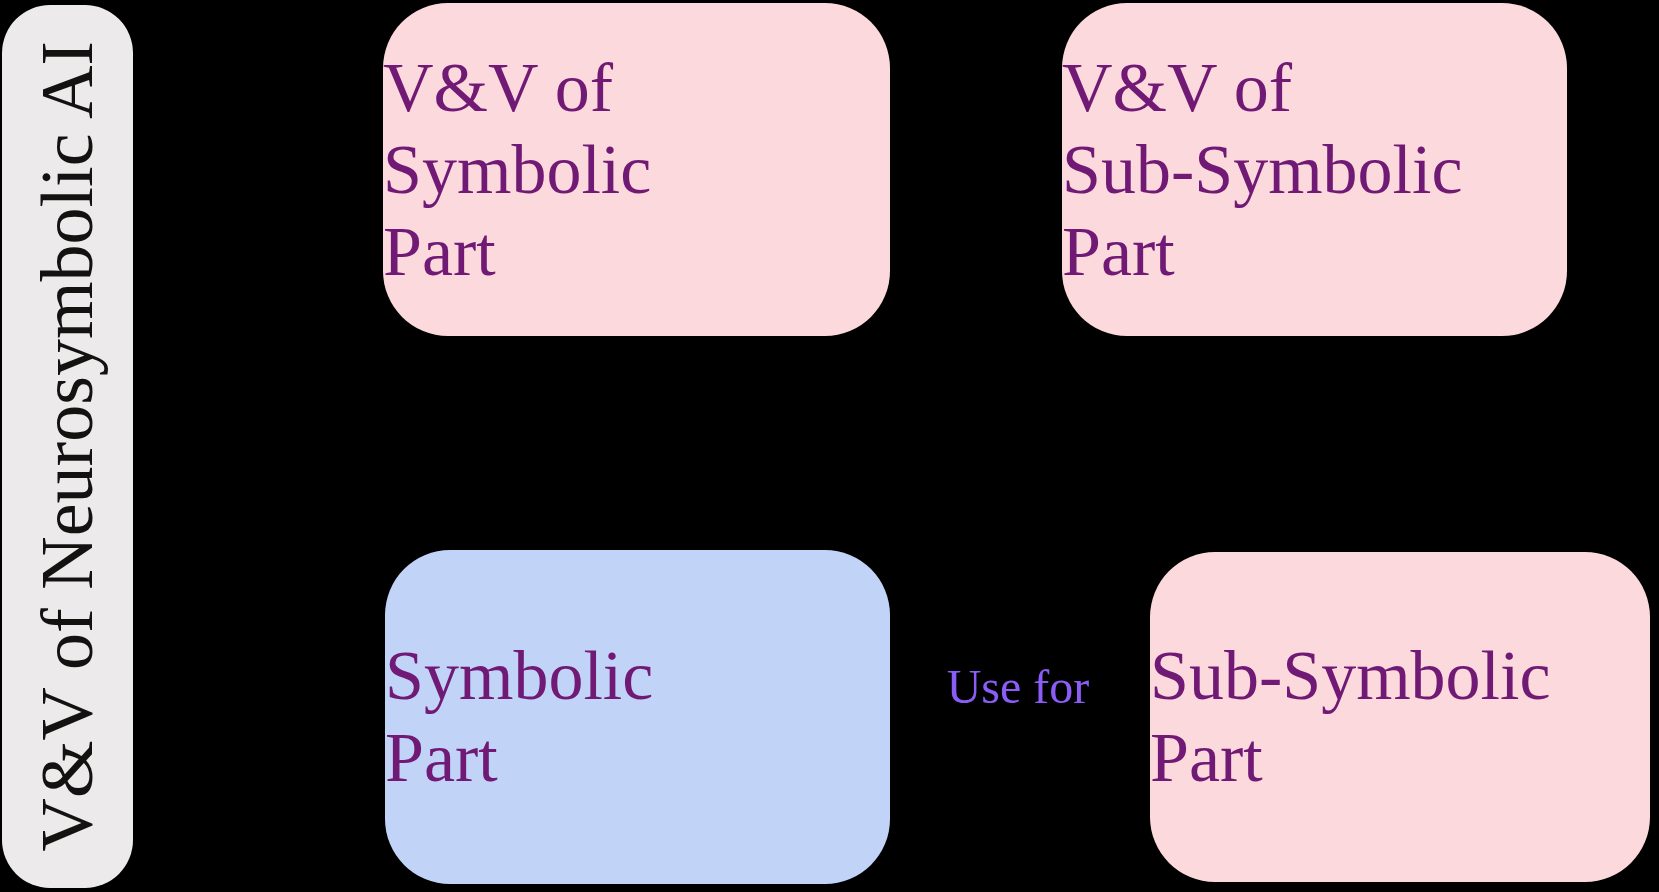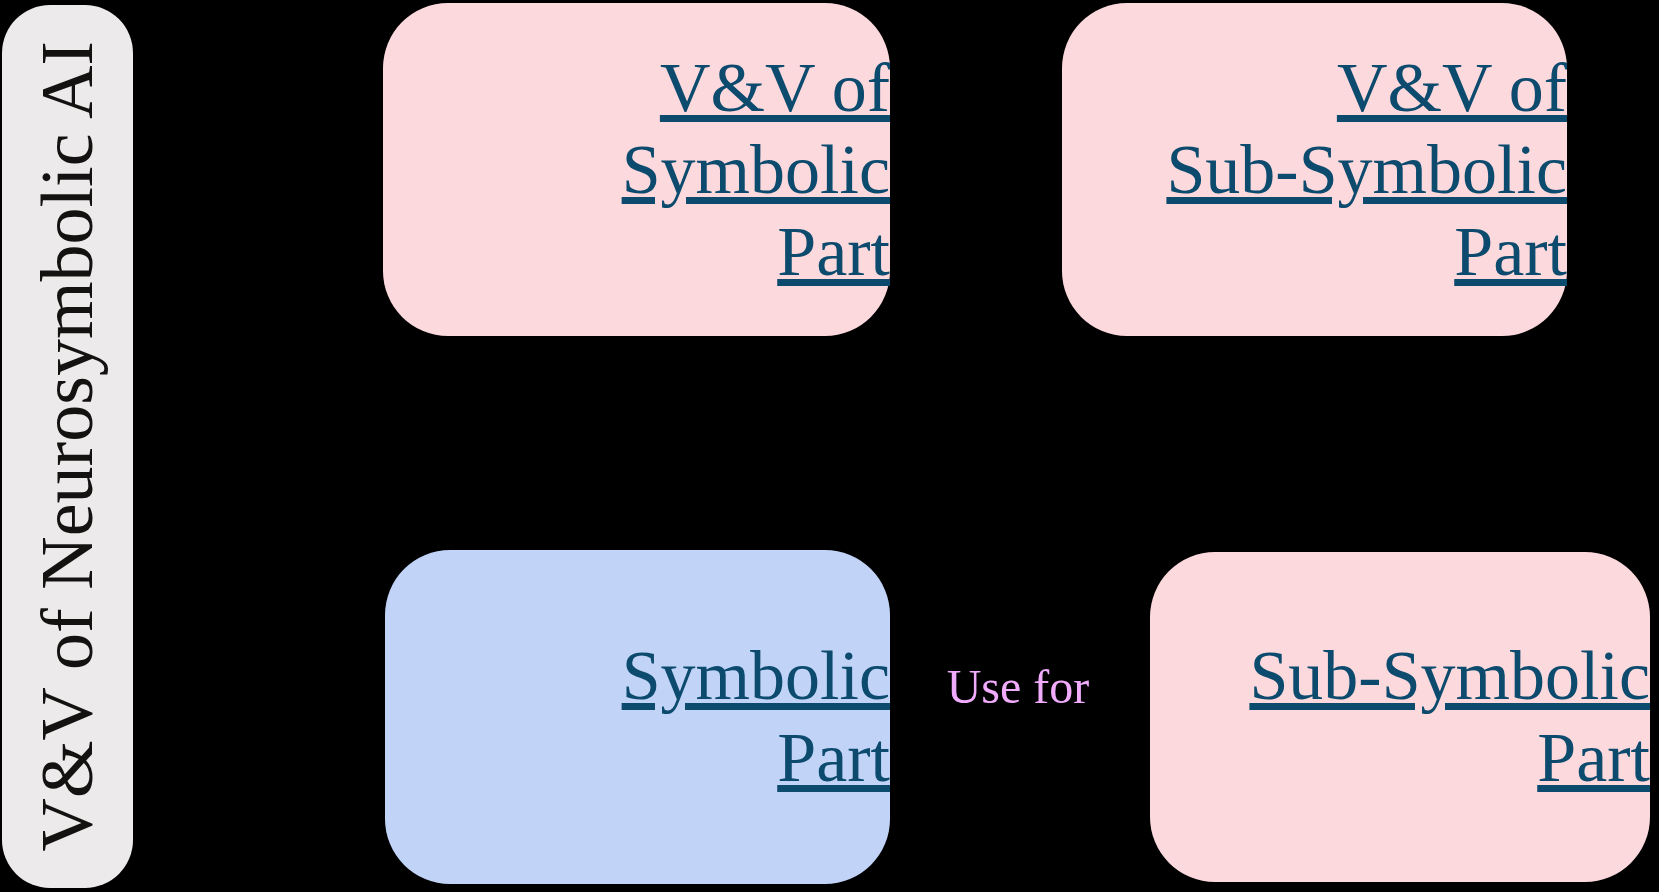--- a/index.html
+++ b/index.html
@@ -33,27 +33,26 @@
     white-space: nowrap;
     font-size: 74px;
     color: #141111;
     letter-spacing: 0px;
   }
   .box {
     position: absolute;
     border-radius: 65px;
     display: flex;
     flex-direction: column;
-    align-items: flex-end;
+    align-items: flex-start;
     justify-content: center;
     text-align: center;
-    color: #0c4a6e;
+    color: #701a75;
     font-size: 70px;
     line-height: 82px;
-    text-decoration: underline;
   }
   .box span { display: block; white-space: nowrap; }
   .box-tl { left: 383px; top: 3px;   width: 507px; height: 333px; }
   .box-tr { left: 1062px; top: 3px;  width: 505px; height: 333px; }
   .box-bl { left: 385px; top: 550px; width: 505px; height: 334px; }
   .box-br { left: 1150px; top: 552px; width: 500px; height: 330px; }
   .edge-label {
     position: absolute;
     left: 918px;
     top: 660px;
@@ -89,17 +88,17 @@
   <div class="box box-bl" data-bg="grid.bottom_left.bg" style="background-color: rgb(193, 212, 248);">
     <span>Symbolic</span>
     <span>Part</span>
   </div>
 
   <div class="box box-br" data-bg="grid.bottom_right.bg" style="background-color: rgb(251, 217, 220);">
     <span>Sub-Symbolic</span>
     <span>Part</span>
   </div>
 
-  <div class="edge-label" data-fg="edge_label.color" style="color: #f0abfc;">
+  <div class="edge-label" data-fg="edge_label.color" style="color: #8b5cf6;">
     <span>Use for</span>
   </div>
 
 </div>
 
 </body></html>

